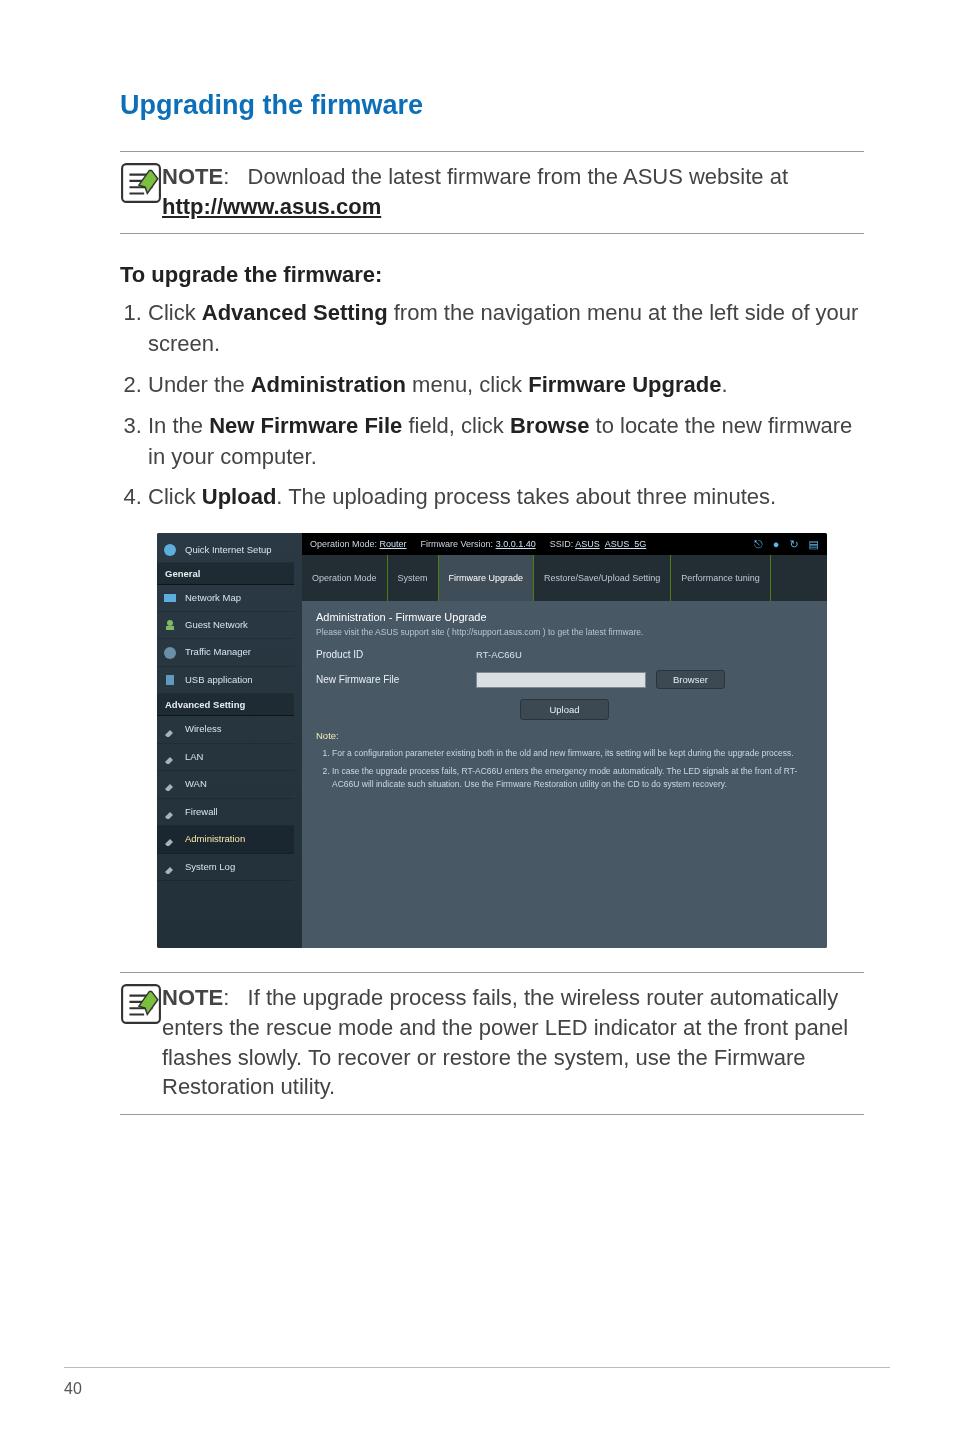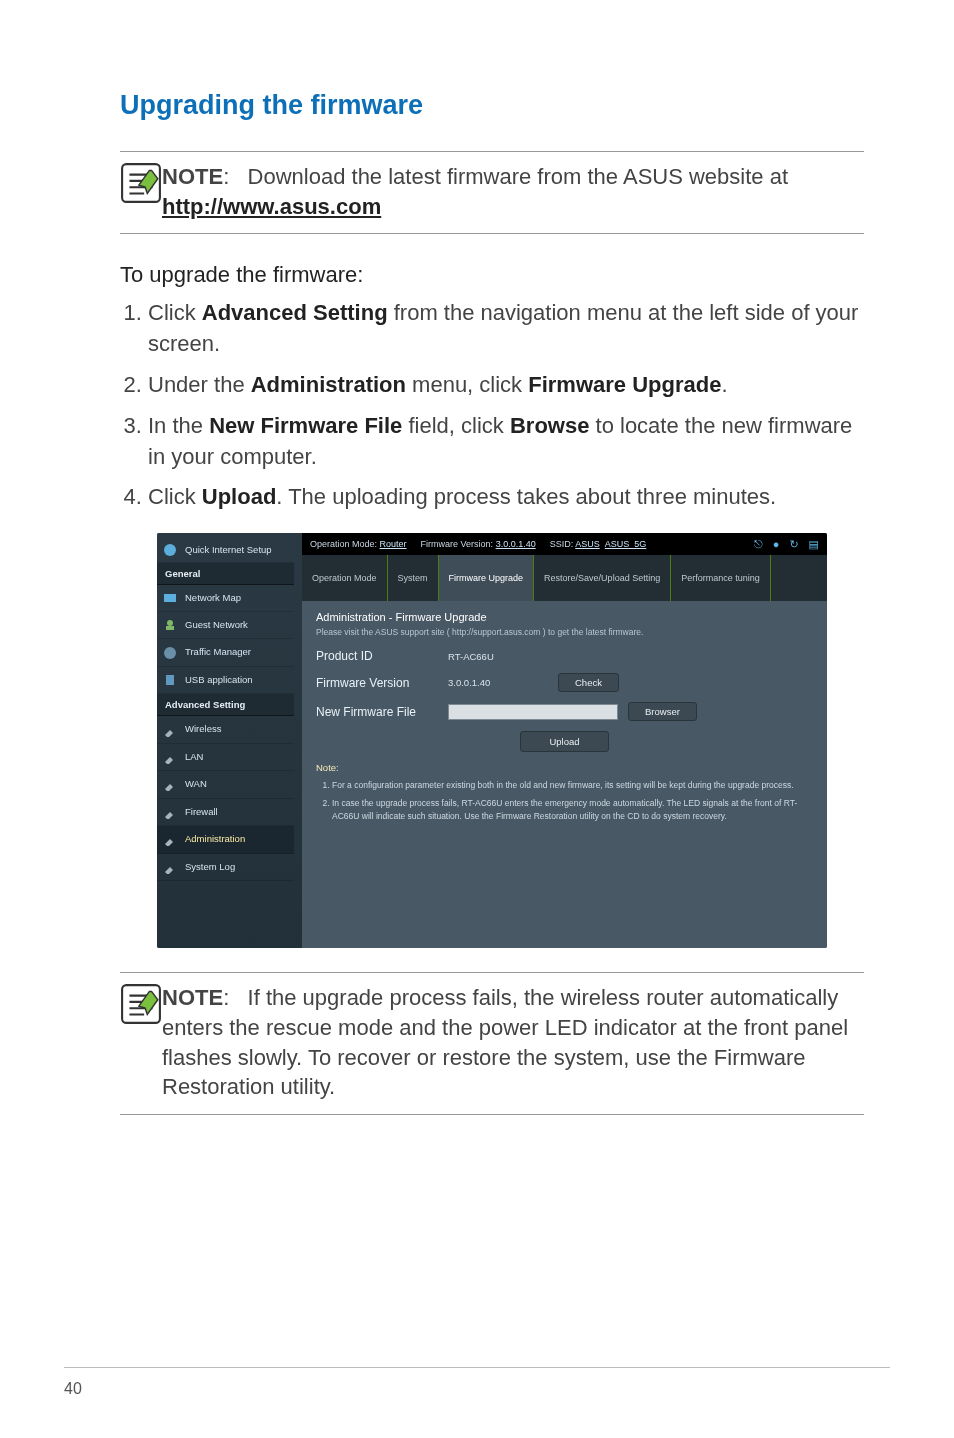--- a/index.html
+++ b/index.html
@@ -23,21 +23,21 @@
       align-items: flex-start;
       border-top: 1px solid #999;
       border-bottom: 1px solid #999;
       padding: 10px 0 12px 0;
       margin: 16px 0 28px 0;
     }
     .note-icon svg { width: 42px; height: 42px; flex-shrink: 0; }
     .note-text { font-size: 22px; line-height: 1.35; color: #444; }
     .note-text .label { font-weight: 700; }
     .note-text a { color: #222; font-weight: 700; text-decoration: underline; }
-    h2.subheading { font-size: 22px; font-weight: 400; margin: 18px 0 10px 0; color: #222; }
+    h2.subheading { font-size: 22px; font-weight: 700; margin: 18px 0 10px 0; color: #222; }
     ol.steps { list-style: decimal; padding-left: 28px; font-size: 22px; line-height: 1.4; color: #444; }
     ol.steps li { margin-bottom: 10px; }
     ol.steps b { font-weight: 700; color: #222; }
     .screenshot {
       width: 670px; height: 415px;
       margin: 20px auto 24px auto;
       display: flex;
       background: #3a4754;
       border-radius: 2px;
       font-size: 10px;
@@ -92,21 +92,21 @@
     .ss-tab {
       padding: 18px 10px;
       color: #bcc9d2;
       border-right: 1px solid #4d7c0f;
     }
     .ss-tab.active { background: #3f4d58; color: #fff; }
     .ss-panel { padding: 10px 14px; flex: 1; background: #495865; }
     .ss-panel-title { color: #fff; font-size: 11px; margin-bottom: 4px; }
     .ss-panel-sub { font-size: 8.5px; color: #b9c7d0; margin-bottom: 12px; }
     .ss-row { display: flex; align-items: center; margin-bottom: 10px; }
-    .ss-label { width: 132px; color: #e8f1f7; font-size: 12px; }
+    .ss-label { width: 160px; color: #e8f1f7; font-size: 10px; }
     .ss-val { font-size: 9.5px; color: #d9e3ea; }
     .ss-input {
       height: 16px; width: 170px;
       background: #d9dfe3; border: 1px solid #7c8993;
       display: inline-block;
       margin-right: 10px;
     }
     .ss-btn {
       background: #3c4952;
       border: 1px solid #2a343b;
@@ -244,25 +244,20 @@
       <div class="ss-tab active">Firmware Upgrade</div>
       <div class="ss-tab">Restore/Save/Upload Setting</div>
       <div class="ss-tab">Performance tuning</div>
     </div>
     <div class="ss-panel">
       <div class="ss-panel-title">Administration - Firmware Upgrade</div>
       <div class="ss-panel-sub">Please visit the ASUS support site ( http://support.asus.com ) to get the latest firmware.</div>
       <div class="ss-row">
         <div class="ss-label">Product ID</div>
         <div class="ss-val">RT-AC66U</div>
-      </div>
-      <div class="ss-row">
-        <div class="ss-label">Firmware Version</div>
-        <div class="ss-val" style="width:110px">3.0.0.1.40</div>
-        <button class="ss-btn">Check</button>
       </div>
       <div class="ss-row">
         <div class="ss-label">New Firmware File</div>
         <span class="ss-input"></span>
         <button class="ss-btn">Browser</button>
       </div>
       <button class="ss-btn upload">Upload</button>
       <div class="ss-note-head">Note:</div>
       <ol class="ss-note-list">
         <li>For a configuration parameter existing both in the old and new firmware, its setting will be kept during the upgrade process.</li>

